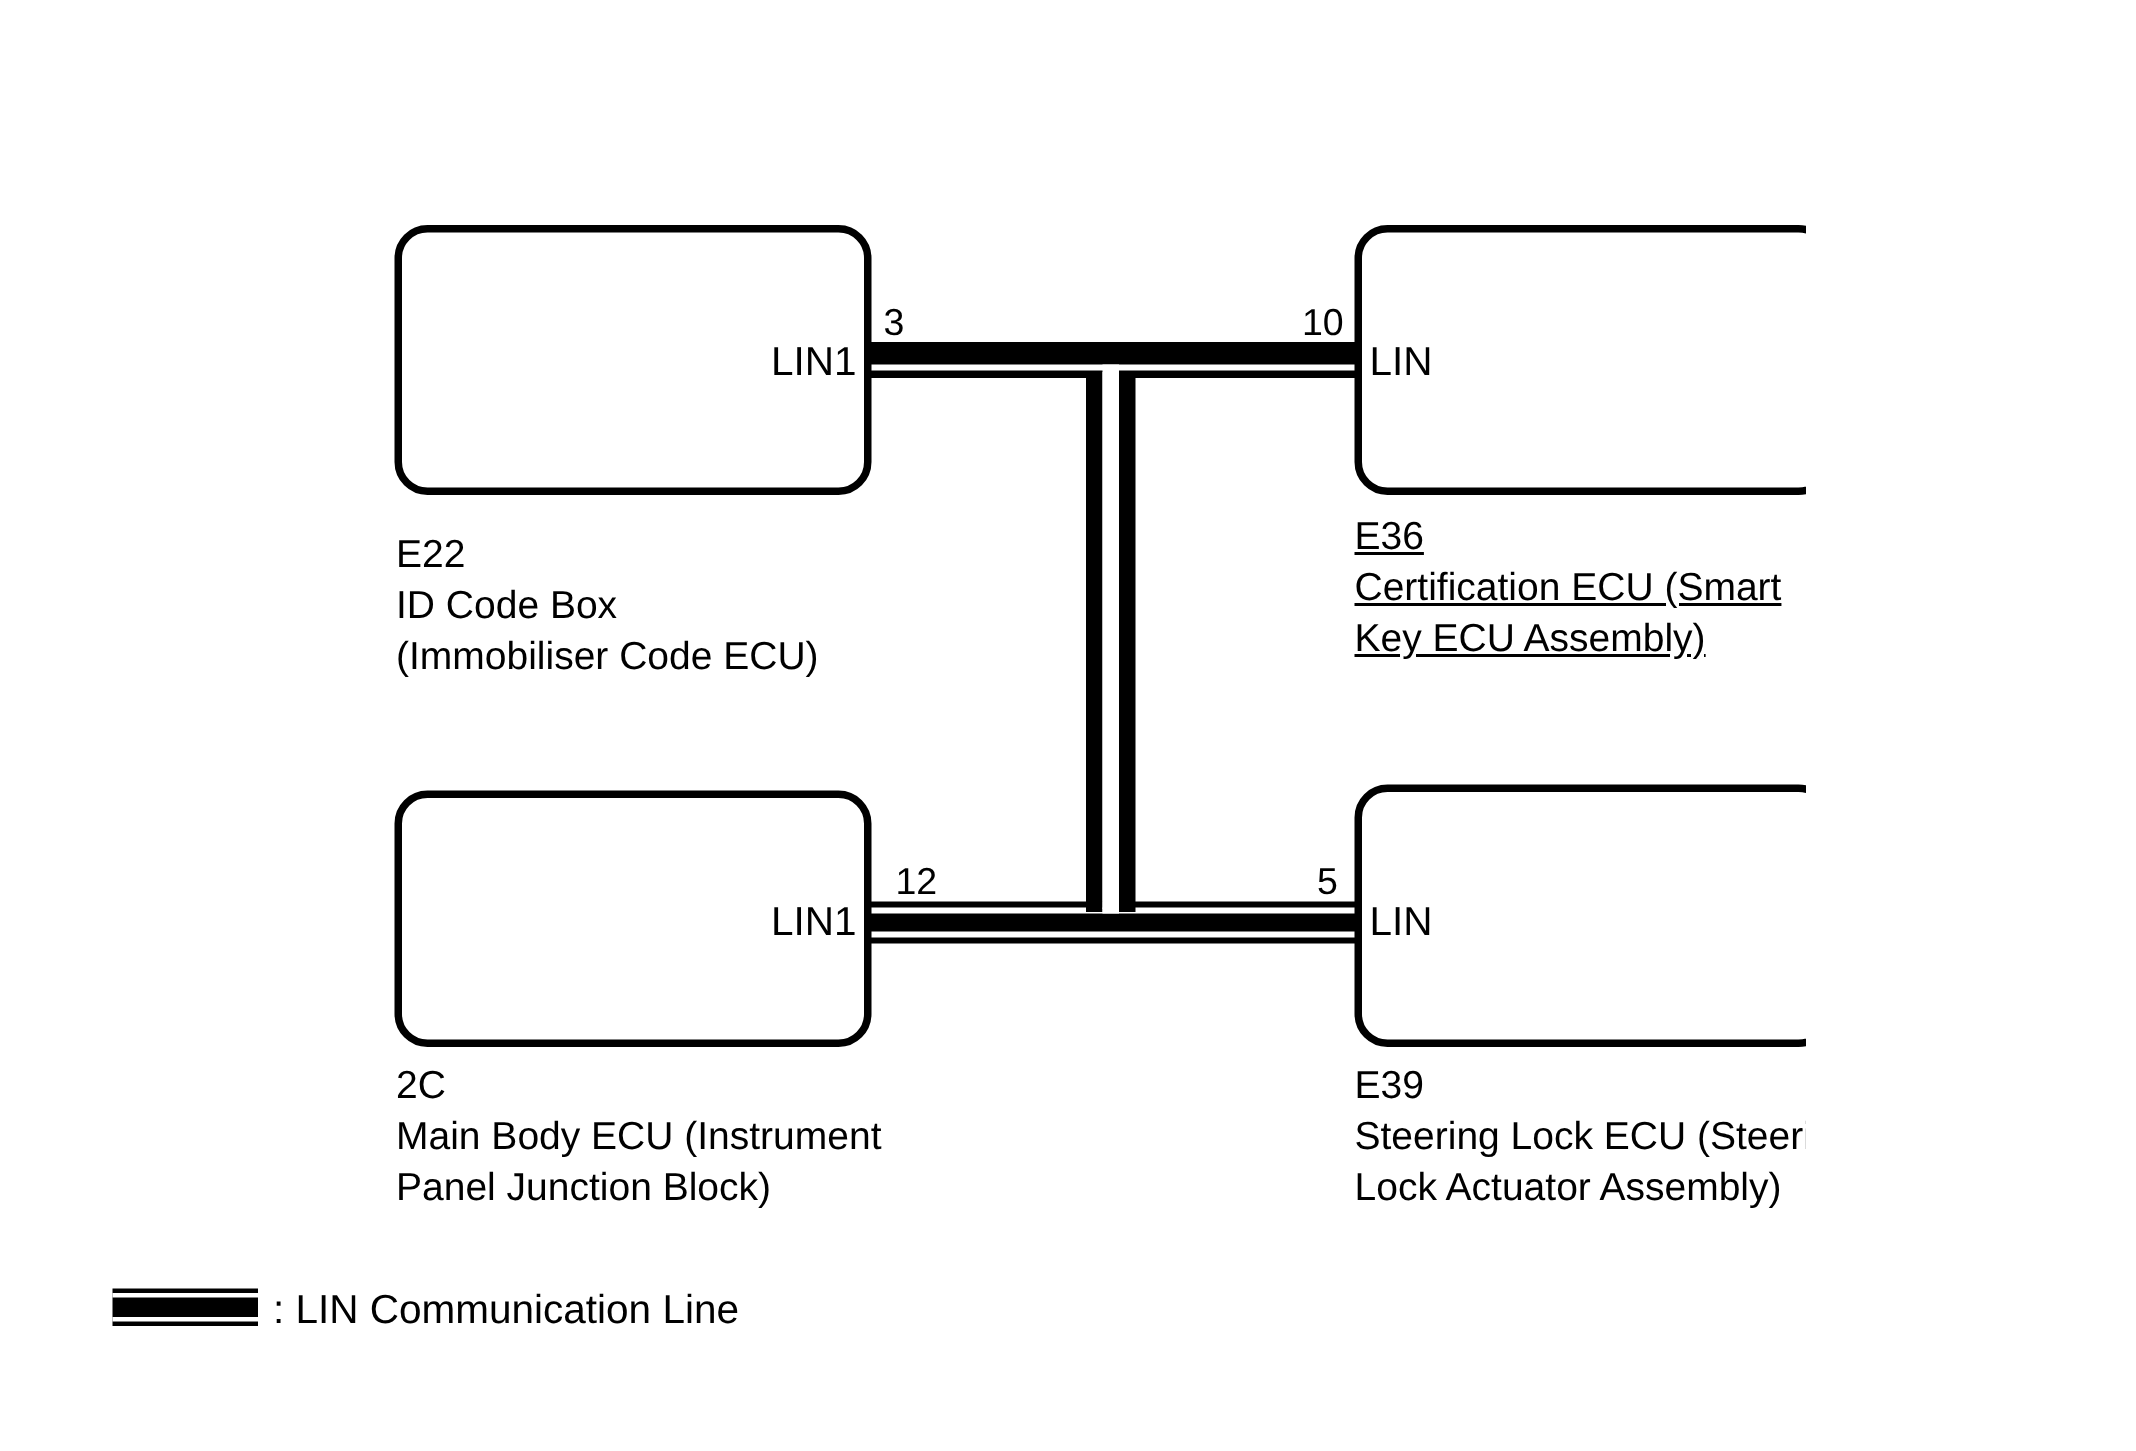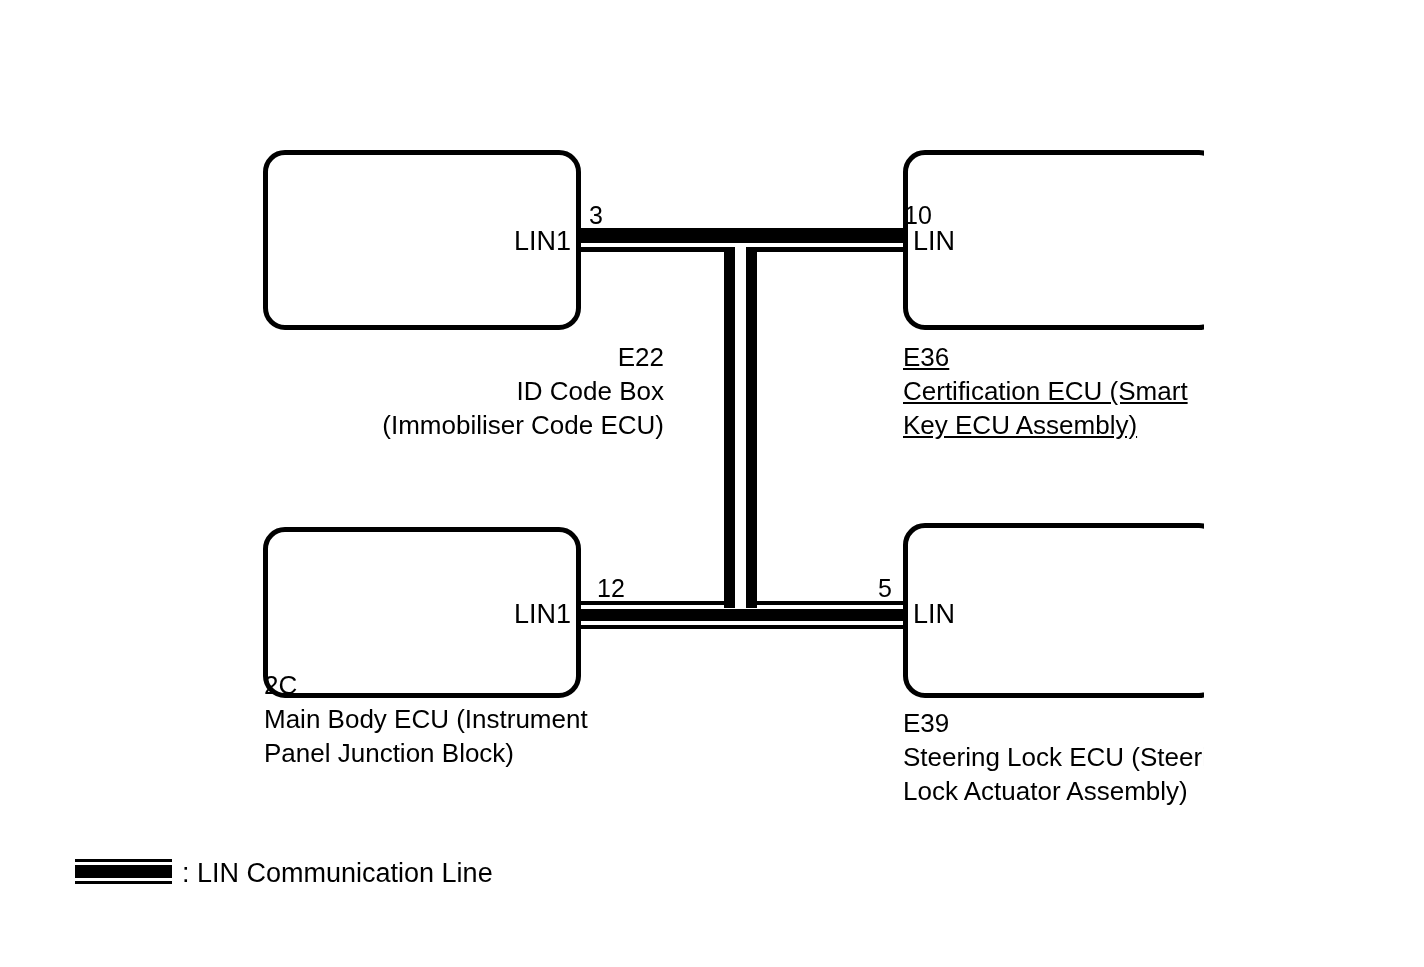--- a/index.html
+++ b/index.html
@@ -118,41 +118,41 @@
 <body>
 
 <div id="canvas">
 
   <div class="ecu-box" style="left:263px; top:150px; width:318px; height:180px;"></div>
 
   <div class="pin-name right-of-box" style="left:401px; top:228px; width:170px;">LIN1</div>
 
   <div class="pin-number" style="left:589px; top:203px;">3</div>
 
-  <div class="caption" style="left:264px; top:340px; width:400px;text-align:right;">E22
+  <div class="caption" style="left:264px; top:352px; width:400px;">E22
 ID Code Box
 (Immobiliser Code ECU)</div>
 
   <div class="ecu-box" style="left:903px; top:150px; width:318px; height:180px;"></div>
 
   <div class="pin-name left-of-box" style="left:913px; top:228px; width:170px;">LIN</div>
 
-  <div class="pin-number" style="left:868px; top:203px;margin-left:36px;">10</div>
+  <div class="pin-number" style="left:868px; top:203px;">10</div>
 
   <div class="caption" style="left:903px; top:340px; width:420px;text-decoration:underline;">E36
 Certification ECU (Smart
 Key ECU Assembly)</div>
 
   <div class="ecu-box" style="left:263px; top:527px; width:318px; height:171px;"></div>
 
   <div class="pin-name right-of-box" style="left:401px; top:601px; width:170px;">LIN1</div>
 
   <div class="pin-number" style="left:597px; top:576px;">12</div>
 
-  <div class="caption" style="left:264px; top:668px; width:430px;">2C
+  <div class="caption" style="left:264px; top:706px; width:430px;">2C
 Main Body ECU (Instrument
 Panel Junction Block)</div>
 
   <div class="ecu-box" style="left:903px; top:523px; width:318px; height:175px;"></div>
 
   <div class="pin-name left-of-box" style="left:913px; top:601px; width:170px;">LIN</div>
 
   <div class="pin-number" style="left:878px; top:576px;">5</div>
 
   <div class="caption" style="left:903px; top:706px; width:440px;">E39

